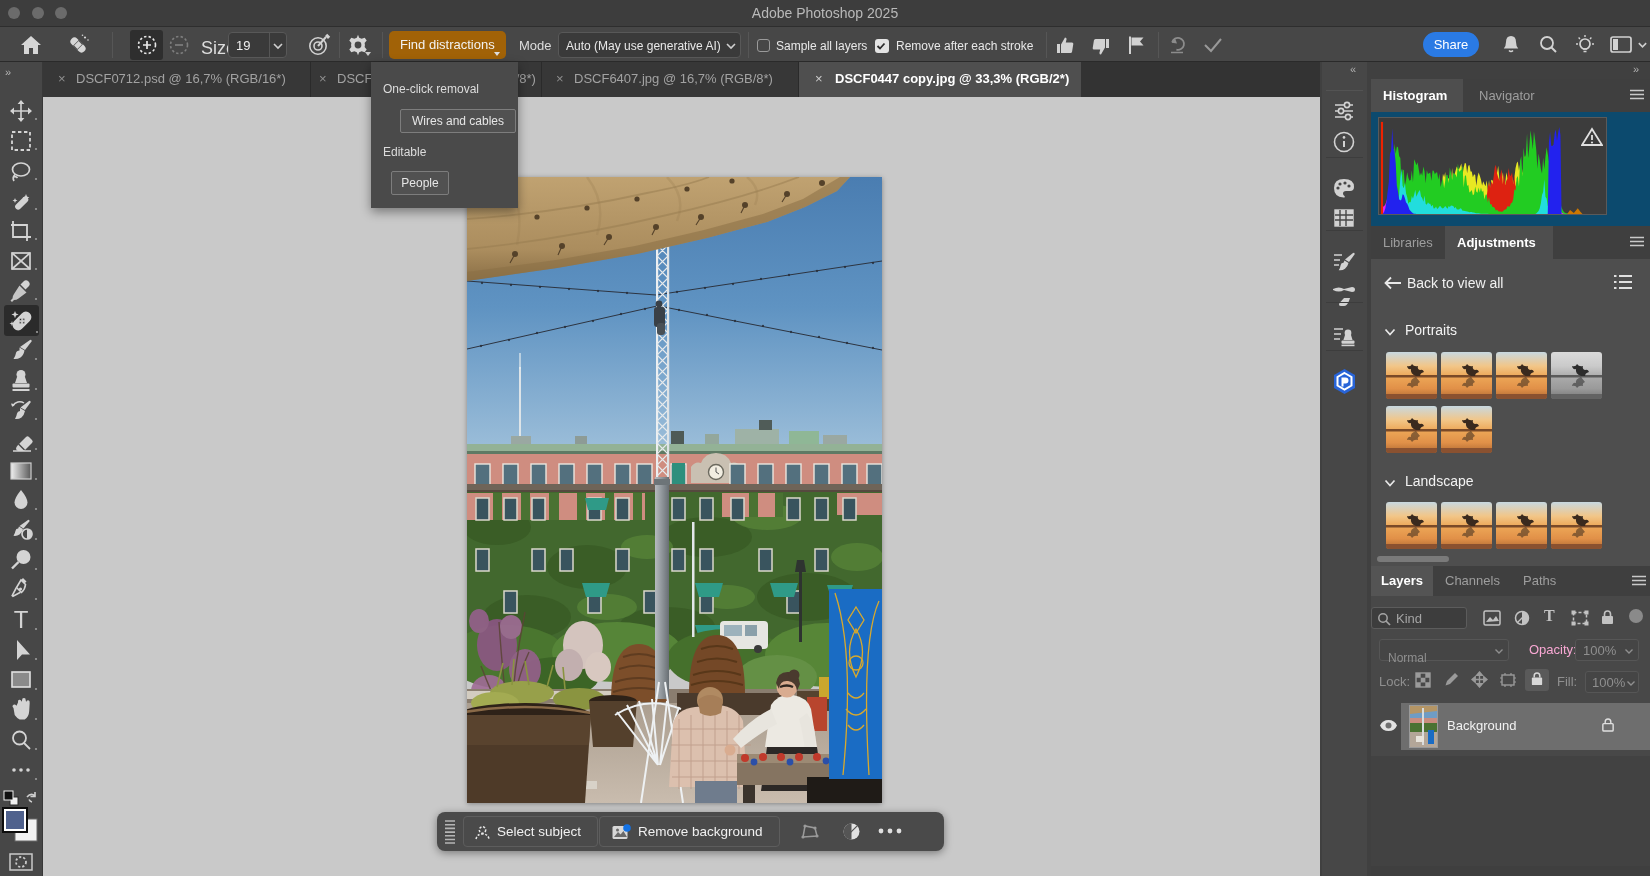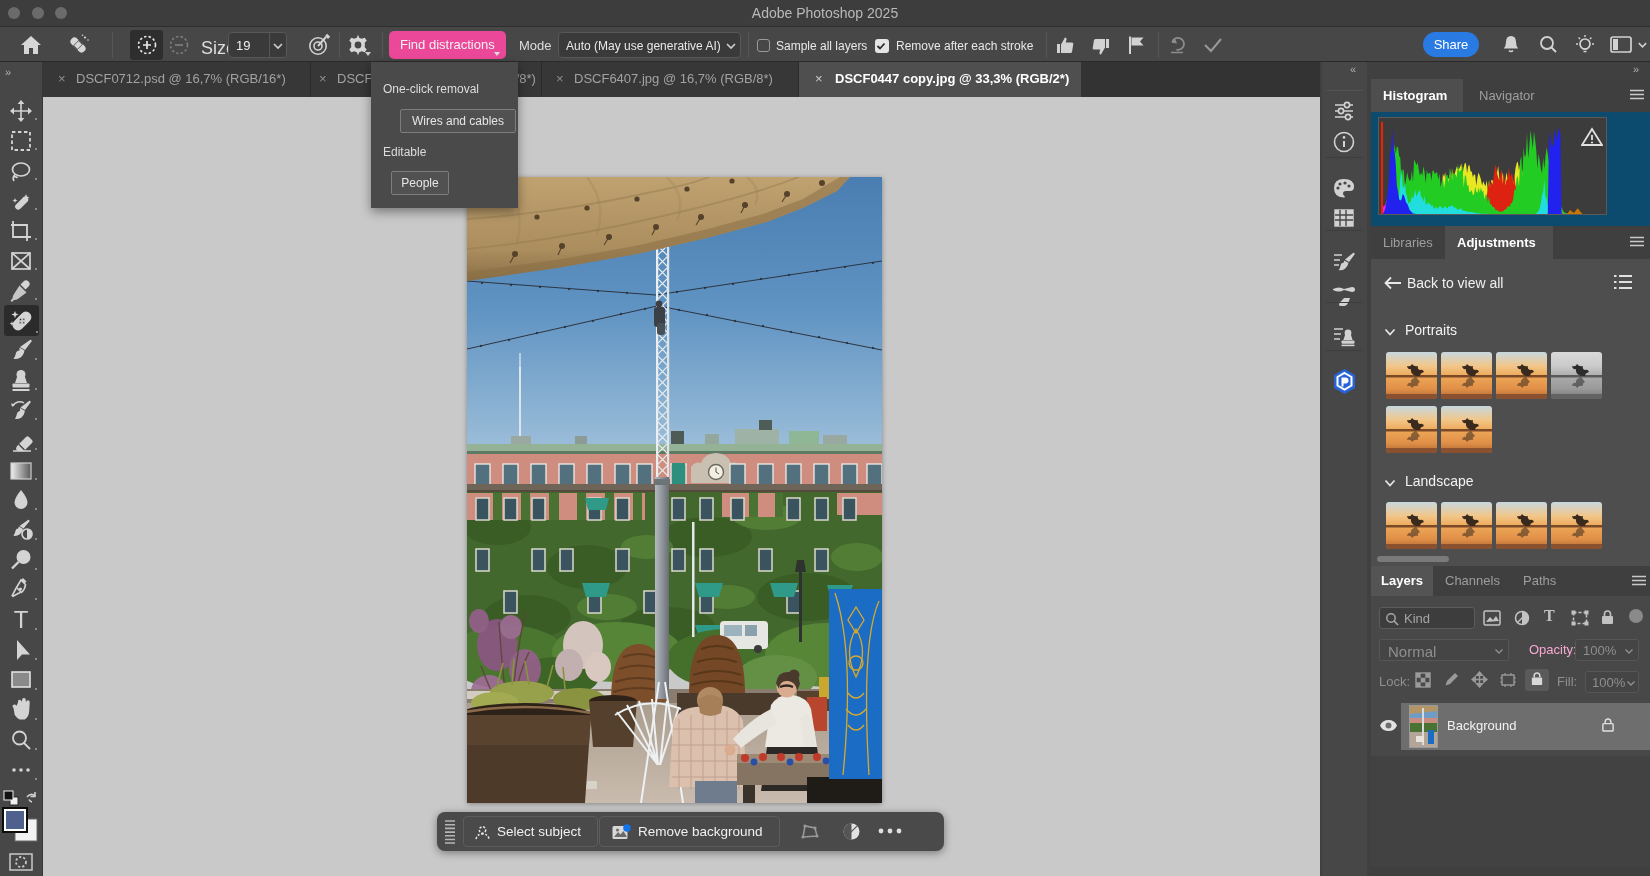--- a/index.html
+++ b/index.html
@@ -100,21 +100,21 @@
 
     <svg class="abs" style="left:346px;top:6px" width="24" height="24" viewBox="0 0 24 24">
       <path fill="#d6d6d6" d="M12 1.8 l1.2 3 a7.6 7.6 0 0 1 2.4 1 l3.1-1.1 2 2.9 -2.1 2.4 q.3 1.2 .3 2 t-.3 2 l2.1 2.4 -2 2.9 -3.1-1.1 a7.6 7.6 0 0 1 -2.4 1 L12 22.2 l-1.2-3 a7.6 7.6 0 0 1 -2.4 -1 l-3.1 1.1 -2-2.9 2.1-2.4 q-.3-1.2-.3-2 t.3-2 L3.3 7.6 l2-2.9 3.1 1.1 a7.6 7.6 0 0 1 2.4 -1 Z"></path>
       <circle cx="12" cy="12" r="3.4" fill="#474747"></circle>
     </svg>
     <path class="abs">
     <svg class="abs" style="left:364px;top:24px" width="8" height="6" viewBox="0 0 8 6">
           <path d="M1 1 L4 5 L7 1 Z" fill="#cccccc"></path>
         </svg>
 
-    <div class="abs" style="left:389px;top:4px;width:117px;height:28px;background:#ec4899;border-radius:5px;">
+    <div class="abs" style="left:389px;top:4px;width:117px;height:28px;background:#a16207;border-radius:5px;">
       <div class="abs" style="left:11px;top:6px;color:#f2f2f2;font-size:13px;">Find distractions</div>
       <svg class="abs" style="left:104px;top:20px" width="8" height="6" viewBox="0 0 8 6">
             <path d="M1 1 L4 5 L7 1 Z" fill="#dddddd"></path>
           </svg>
     </div>
     <div class="abs" style="left:519px;top:11px;color:#dddddd;font-size:13px;">Mode</div>
 
     <div class="abs" style="left:558px;top:5px;width:183px;height:26px;background:#3a3a3a;border:1px solid #585858;border-radius:4px;">
       <div class="abs" style="left:7px;top:6px;color:#e8e8e8;font-size:12px;">Auto (May use generative AI)</div>
       <svg class="abs" style="left:166px;top:9px" width="12" height="8" viewBox="0 0 12 8">
@@ -1092,21 +1092,21 @@
       <div class="abs" style="left:0;top:504px;width:279px;height:310px;background:#484848;">
         <div class="abs" style="left:0;top:0;width:279px;height:30px;background:#3f3f3f;"></div>
         <div class="abs" style="left:0;top:0;width:62px;height:30px;background:#545454;"></div>
         <div class="ptab active abs" style="left:10px;top:7px;">Layers</div>
         <div class="ptab abs" style="left:74px;top:7px;">Channels</div>
         <div class="ptab abs" style="left:152px;top:7px;">Paths</div>
         <svg class="abs" style="left:260px;top:8px" width="16" height="14" viewBox="0 0 16 14">
           <path d="M1 2.5 H15 M1 6.5 H15 M1 10.5 H15" stroke="#c9c9c9" stroke-width="1.6"></path>
         </svg>
         
-        <div class="abs" style="left:8px;top:41px;width:96px;height:22px;background:#3d3d3d;border:1px solid #5c5c5c;border-radius:3px;">
+        <div class="abs" style="left:0;top:41px;width:96px;height:22px;background:#3d3d3d;border:1px solid #5c5c5c;border-radius:3px;">
           <svg class="abs" style="left:5px;top:4px" width="14" height="14" viewBox="0 0 14 14">
             <circle cx="6" cy="6" r="4.2" fill="none" stroke="#a5a5a5" stroke-width="1.5"></circle>
               <path d="M9 9 L13 13" stroke="#a5a5a5" stroke-width="1.7"></path>
           </svg>
           <div class="abs" style="left:24px;top:3px;color:#a5a5a5;font-size:13px;">Kind</div>
         </div>
         <g>
         <svg class="abs" style="left:112px;top:44px" width="18" height="16" viewBox="0 0 18 16">
           <rect x="1" y="1" width="16" height="14" rx="1.5" fill="none" stroke="#c2c2c2" stroke-width="1.5"></rect>
           <path d="M3 12 l4 -5 3 3 3 -4 3 5 z" fill="#c2c2c2"></path>
@@ -1126,21 +1126,21 @@
         </svg>
         <svg class="abs" style="left:229px;top:43px" width="15" height="17" viewBox="0 0 15 17">
           <rect x="2" y="7" width="11" height="8" rx="1" fill="#c2c2c2"></rect>
           <path d="M4.5 7 V5 a3 3 0 0 1 6 0 V7" fill="none" stroke="#c2c2c2" stroke-width="1.6"></path>
         </svg>
         <circle class="abs">
         <div class="abs" style="left:258px;top:43px;width:14px;height:14px;border-radius:50%;background:#8a8a8a;"></div>
         </circle></g>
         
         <div class="abs" style="left:8px;top:73px;width:130px;height:22px;background:#454545;border:1px solid #565656;border-radius:3px;">
-          <div class="abs" style="left:8px;top:3px;color:#8f8f8f;font-size:15px;">Normal</div>
+          <div class="abs" style="left:8px;top:11px;color:#8f8f8f;font-size:12px;">Normal</div>
           <svg class="abs" style="left:114px;top:8px" width="10" height="7" viewBox="0 0 10 7">
               <path d="M1.5 1.5 L5 5 L8.5 1.5" stroke="#8f8f8f" stroke-width="1.4" fill="none"></path>
             </svg>
         </div>
         <div class="abs" style="left:158px;top:76px;color:#f9a8d4;font-size:13px;">Opacity:</div>
         <div class="abs" style="left:204px;top:73px;width:64px;height:22px;background:#454545;border:1px solid #565656;border-radius:3px;">
           <div class="abs" style="left:7px;top:3px;color:#8f8f8f;font-size:13px;">100%</div>
           <svg class="abs" style="left:48px;top:8px" width="10" height="7" viewBox="0 0 10 7">
               <path d="M1.5 1.5 L5 5 L8.5 1.5" stroke="#8f8f8f" stroke-width="1.4" fill="none"></path>
             </svg>

